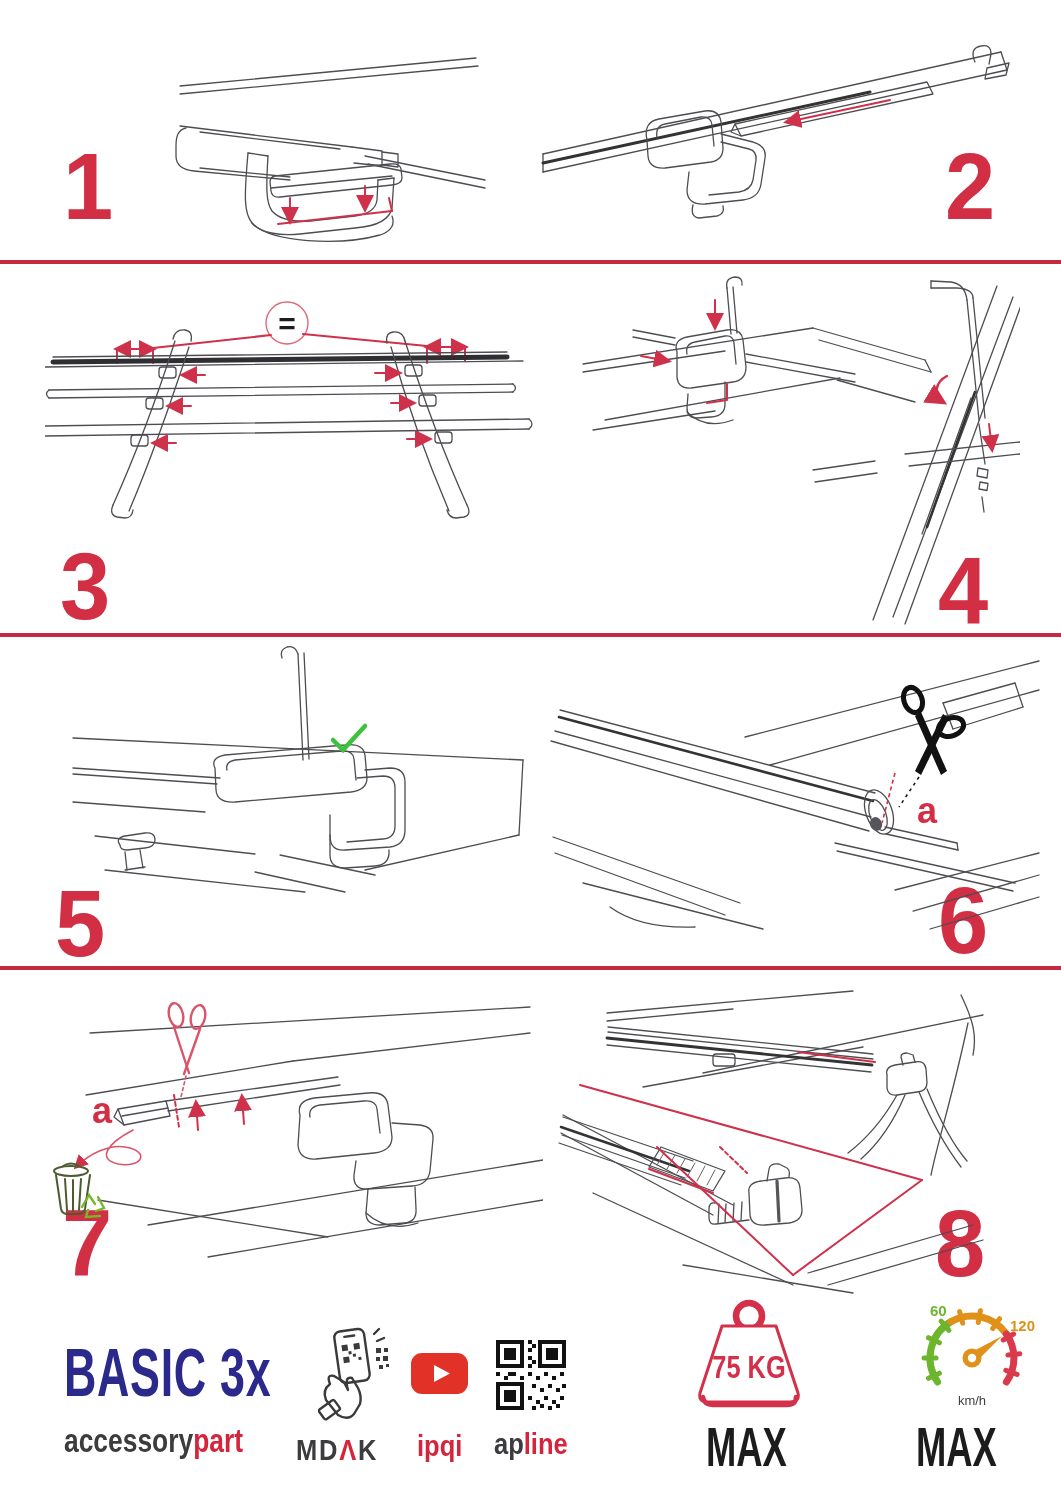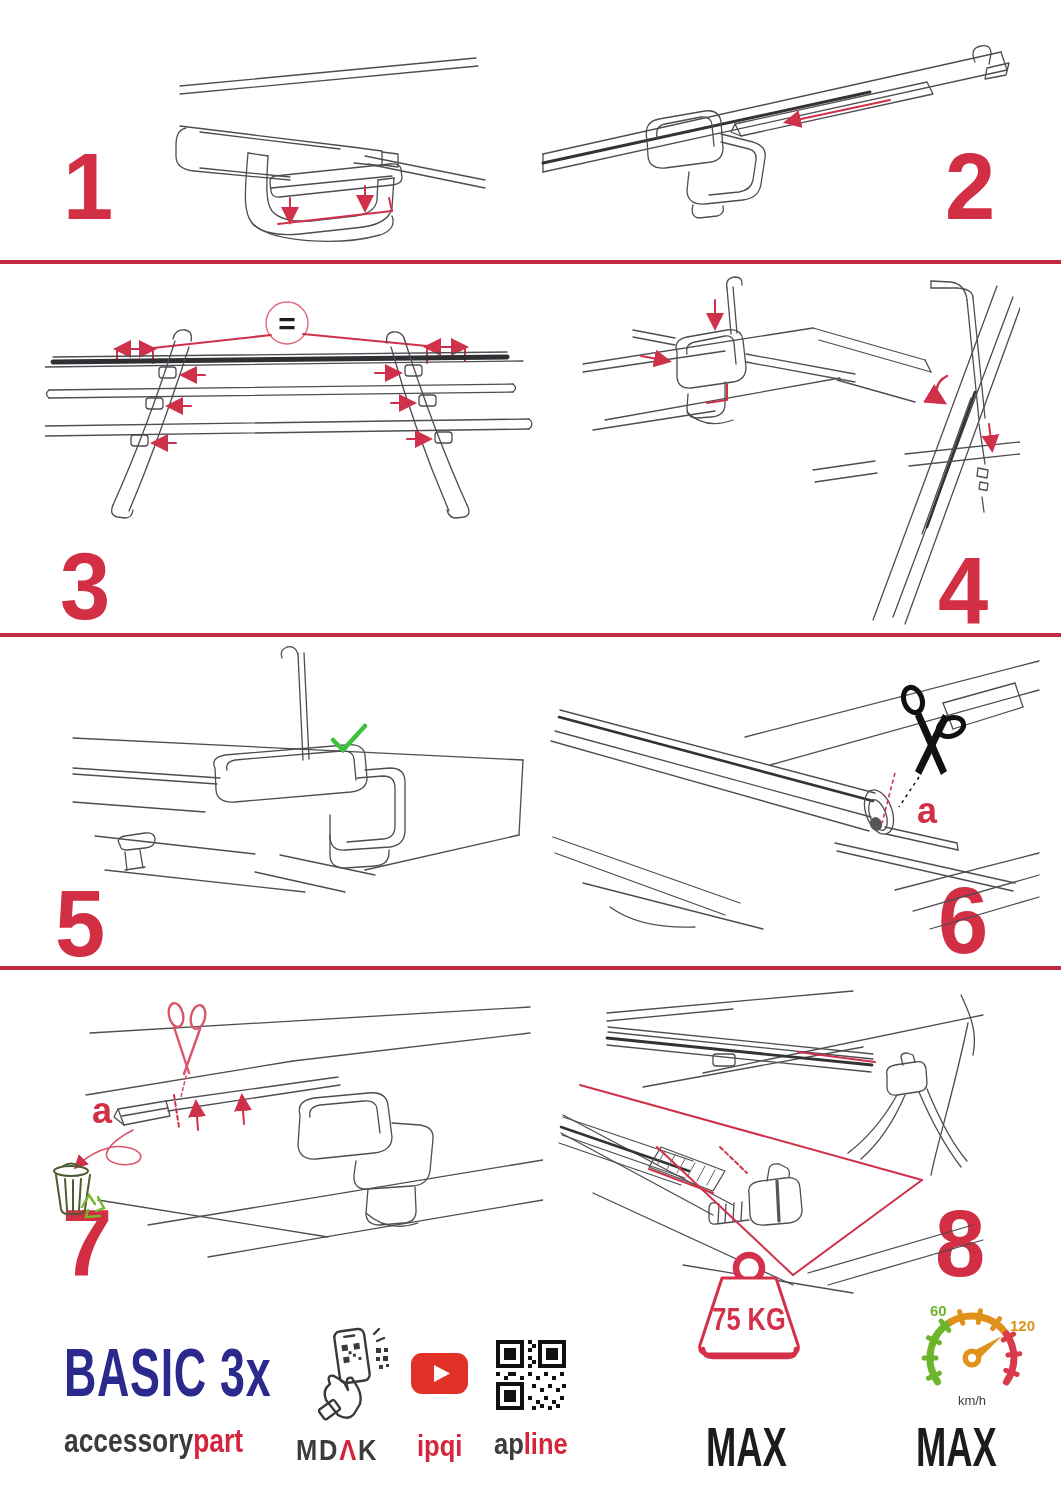--- a/index.html
+++ b/index.html
@@ -456,21 +456,21 @@
                  M0,32 h4v4h-4z M8,36 h4v4h-4z M16,32 h4v4h-4z M24,36 h4v4h-4z M12,32 h4v4h-4z
                  M32,32 h4v4h-4z M40,36 h4v4h-4z M48,32 h4v4h-4z M56,36 h4v4h-4z M64,32 h4v4h-4z
                  M36,44 h4v4h-4z M44,48 h4v4h-4z M52,44 h4v4h-4z M60,48 h4v4h-4z M66,44 h4v4h-4z
                  M32,56 h4v4h-4z M40,60 h4v4h-4z M48,56 h4v4h-4z M56,60 h4v4h-4z M64,56 h4v4h-4z
                  M36,66 h4v4h-4z M44,64 h4v4h-4z M52,66 h4v4h-4z M60,64 h4v4h-4z"></path>
       </g>
     </svg>
   </div>
   <div class="ftxt logoline" style="left:494px;top:1430px;"><span>ap</span><span class="brand-red">line</span></div>
 
-  <div class="panel" style="left:676px;top:1248px;">
+  <div class="panel" style="left:676px;top:1296px;">
     <svg width="146" height="120" viewBox="0 0 146 120">
       <circle cx="73" cy="20" r="13" fill="#ffffff" stroke="#d4304a" stroke-width="6.5"></circle>
       <path d="M46,30 L100,30 L122,97 Q124,106 114,106 L32,106 Q22,106 24,97 Z" fill="#ffffff" stroke="#d4304a" stroke-width="3" stroke-linejoin="round"></path>
       <path d="M27,101 Q28,109 37,109 L111,109 Q120,109 120,101" fill="none" stroke="#d4304a" stroke-width="4.5" stroke-linecap="round"></path>
       <g transform="translate(73,82) scale(0.82,1)">
         <text text-anchor="middle" font-size="31" font-weight="bold" fill="#d4304a" font-family="Liberation Sans, sans-serif">75 KG</text>
       </g>
     </svg>
   </div>
   <div class="ftxt maxlabel" style="left:706px;top:1420px;">MAX</div>

